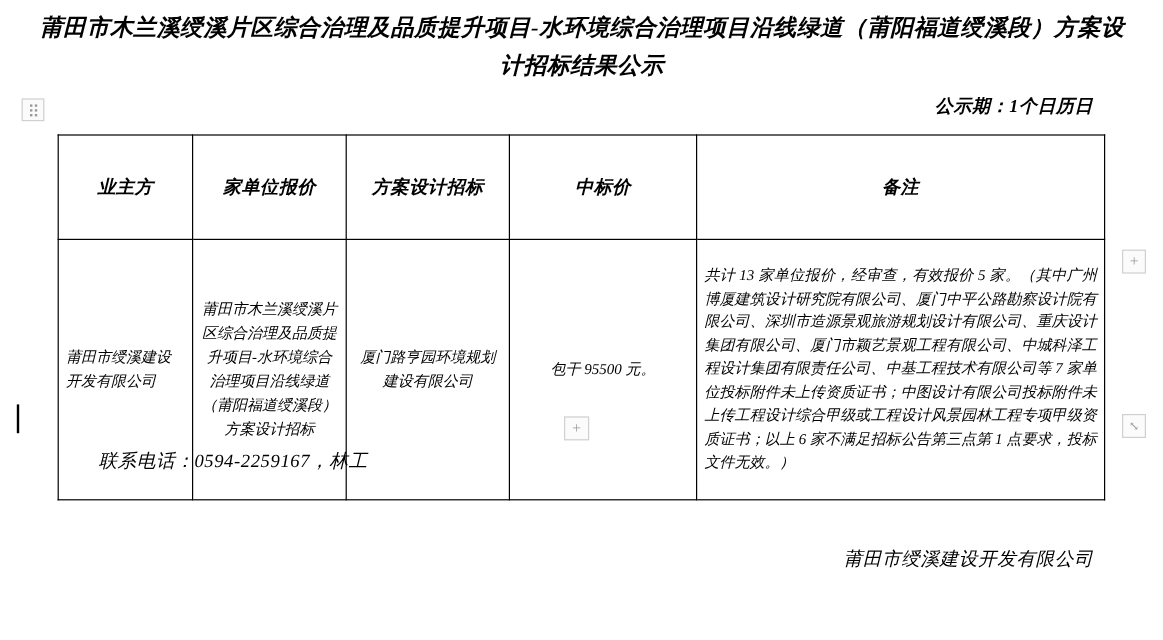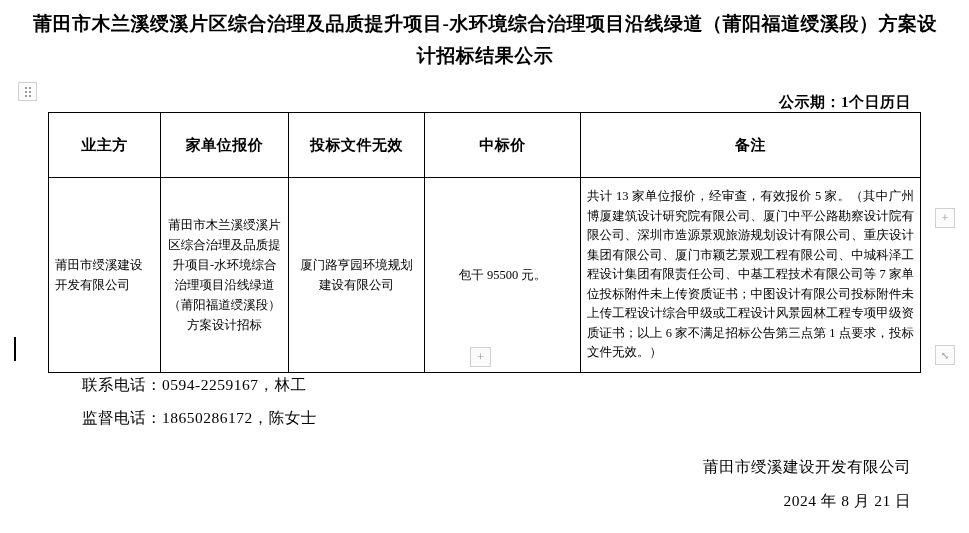--- a/index.html
+++ b/index.html
@@ -12,52 +12,53 @@
     background: #ffffff;
     font-family: "Liberation Serif", "DejaVu Serif", serif;
     color: #000000;
     position: relative;
     overflow: hidden;
   }
   .page {
     position: relative;
     width: 969px;
     height: 533px;
+    font-style: italic;
   }
   .doc-title {
     position: absolute;
     left: 30px;
     top: 8px;
     width: 910px;
     text-align: center;
     font-size: 19px;
     font-weight: bold;
     line-height: 32px;
     letter-spacing: 0.5px;
   }
   .notice-period {
     position: absolute;
     right: 58px;
-    top: 93px;
+    top: 79px;
     font-size: 15px;
     font-weight: bold;
     letter-spacing: 0.5px;
   }
   table.main-table {
     position: absolute;
     left: 48px;
     top: 112px;
     width: 872px;
     border-collapse: collapse;
     table-layout: fixed;
   }
   table.main-table td, table.main-table th {
     border: 1px solid #000000;
     vertical-align: middle;
-    padding: 9px 6px;
+    padding: 20px 6px;
   }
   table.main-table th {
     font-size: 15px;
     font-weight: bold;
     text-align: center;
     height: 46px;
     letter-spacing: 0.5px;
   }
   .col-owner { width: 112px; }
   .col-project { width: 128px; }
@@ -189,44 +190,42 @@
       <col class="col-owner">
       <col class="col-project">
       <col class="col-selected">
       <col class="col-price">
       <col class="col-remark">
     </colgroup>
     <thead>
       <tr>
         <th>业主方</th>
         <th>家单位报价</th>
-        <th>投标文件无效</th>
+        <th>方案设计招标</th>
         <th>中标价</th>
         <th>备注</th>
       </tr>
     </thead>
     <tbody>
       <tr>
         <td class="cell-owner">莆田市绶溪建设开发有限公司</td>
         <td class="cell-project">莆田市木兰溪绶溪片区综合治理及品质提升项目-水环境综合治理项目沿线绿道（莆阳福道绶溪段）方案设计招标</td>
         <td class="cell-selected">厦门路亨园环境规划建设有限公司</td>
         <td class="cell-price">包干 95500 元。</td>
         <td class="cell-remark">共计 13 家单位报价，经审查，有效报价 5 家。（其中广州博厦建筑设计研究院有限公司、厦门中平公路勘察设计院有限公司、深圳市造源景观旅游规划设计有限公司、重庆设计集团有限公司、厦门市颖艺景观工程有限公司、中城科泽工程设计集团有限责任公司、中基工程技术有限公司等 7 家单位投标附件未上传资质证书；中图设计有限公司投标附件未上传工程设计综合甲级或工程设计风景园林工程专项甲级资质证书；以上 6 家不满足招标公告第三点第 1 点要求，投标文件无效。）</td>
       </tr>
     </tbody>
   </table>
 
   <div class="contacts">
     <div>联系电话：0594-2259167，林工</div>
-    <div>监督电话：18650286172，陈女士</div>
   </div>
 
   <div class="signature">
     <div>莆田市绶溪建设开发有限公司</div>
-    <div>2024 年 8 月 21 日</div>
   </div>
 
   <div class="handle handle-drag">
     <span class="dots-grid">
       <i></i>
         <i></i>
         <i></i>
         <i></i>
         <i></i>
         <i></i>

